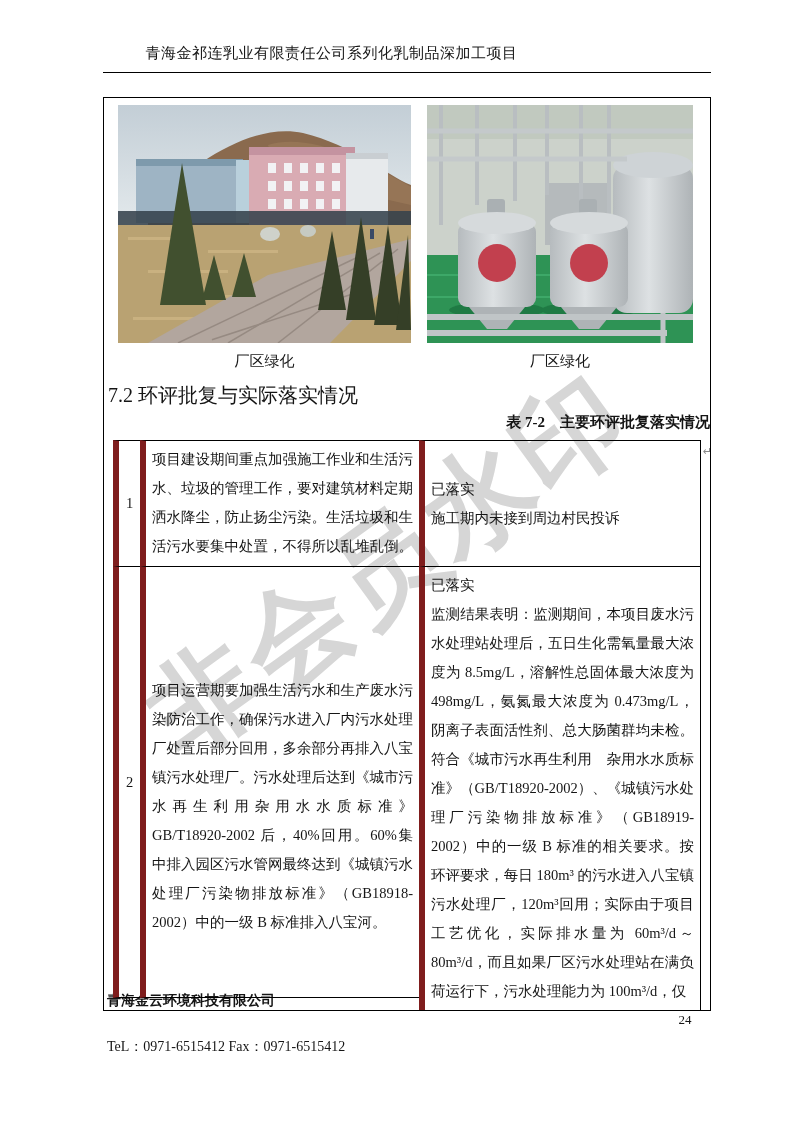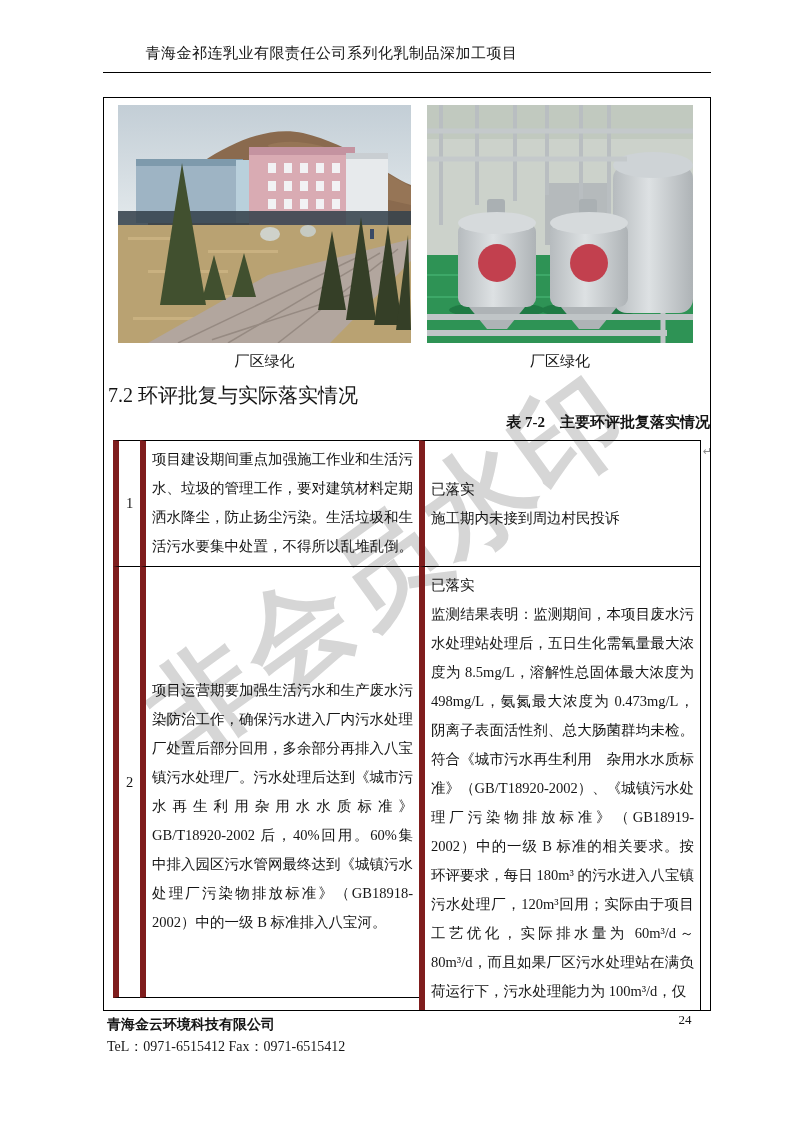--- a/index.html
+++ b/index.html
@@ -39,21 +39,21 @@
   .cell-center { display:flex; flex-direction:column; justify-content:center; padding:0 6px; }
   .r1c1 { left:9px;  top:342px; width:27px;  height:126px; }
   .r1c2 { left:36px; top:342px; width:279px; height:126px; }
   .r1c3 { left:315px;top:342px; width:282px; height:126px; }
   .r2c1 { left:9px;  top:468px; width:27px;  height:432px; }
   .r2c2 { left:36px; top:468px; width:279px; height:432px; }
   .r2c3 { left:315px;top:468px; width:282px; height:444px; overflow:hidden; }
   .pilcrow { position:absolute; left:599px; top:347px; font-size:11px; color:#8a8a8a;
              font-family:"DejaVu Sans",sans-serif; }
   .footer-company {
-    position:absolute; left:107px; top:1016px; font-size:14px; font-weight:700;
+    position:absolute; left:107px; top:992px; font-size:14px; font-weight:700;
     font-family:"Liberation Sans","DejaVu Sans",sans-serif;
   }
   .footer-contact { position:absolute; left:107px; top:1038px; font-size:14px; }
   .page-number { position:absolute; left:660px; top:1012px; width:50px; text-align:center; font-size:13px; }
 </style>
 </head>
 <body>
 
 <div class="page">
 

